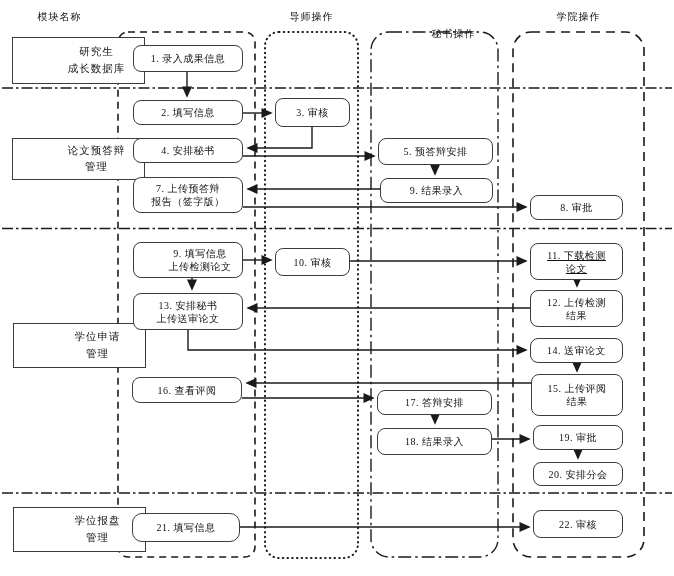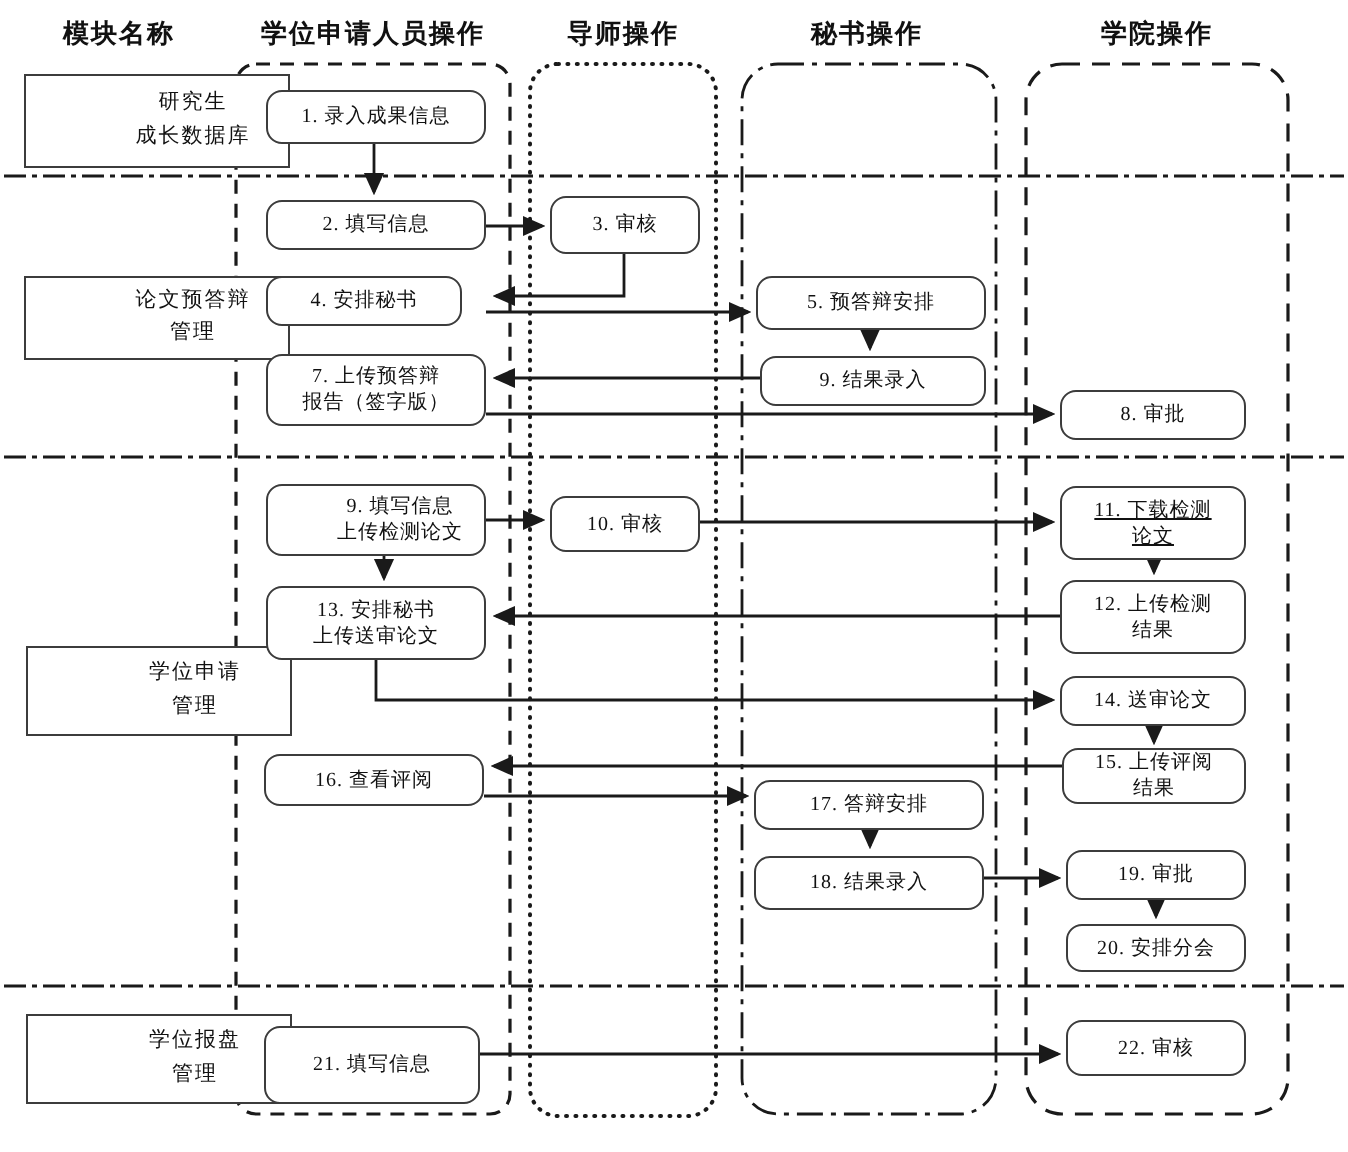--- a/index.html
+++ b/index.html
@@ -5,21 +5,21 @@
   html,body{margin:0;padding:0;background:#ffffff;}
   .canvas{
     position:relative;width:674px;height:576px;background:#ffffff;
     font-family:"Liberation Serif","DejaVu Serif",serif;color:#111;
     overflow:hidden;
   }
   svg.overlay{position:absolute;left:0;top:0;z-index:1;}
   .hdr{
     position:absolute;top:8px;height:18px;z-index:3;
     display:flex;align-items:center;justify-content:center;
-    font-weight:bold;font-size:13px;letter-spacing:1px;white-space:nowrap;
+    font-weight:normal;font-size:10px;letter-spacing:1px;white-space:nowrap;
   }
   .modbox{
     position:absolute;z-index:2;background:#fff;
     border:1px solid #3c3c3c;
     display:flex;align-items:center;justify-content:center;text-align:center;
     font-size:10.5px;line-height:1.55;white-space:pre-line;letter-spacing:1px;padding-left:36px;
   }
   .flowbox{
     position:absolute;z-index:2;background:#fff;
     border:1.2px solid #3c3c3c;border-radius:8px;
@@ -67,56 +67,55 @@
       <path d="M531,383 L247,383" marker-end="url(#ah)"></path>
       <path d="M242,398 L373,398" marker-end="url(#ah)"></path>
       <path d="M435,415 L435,423" marker-end="url(#ah)"></path>
       <path d="M492,439 L529,439" marker-end="url(#ah)"></path>
       <path d="M578,450 L578,458" marker-end="url(#ah)"></path>
       <path d="M240,527 L529,527" marker-end="url(#ah)"></path>
     </g>
   </svg>
 
   <div class="hdr" style="left:12px;width:95px;">模块名称</div>
-  <div class="hdr" style="left:118px;width:137px;">学位申请人员操作</div>
   <div class="hdr" style="left:265px;width:93px;">导师操作</div>
-  <div class="hdr" style="left:370px;width:127px;">秘书操作</div>
+  <div class="hdr" style="left:390px;width:127px;margin-top:17px;">秘书操作</div>
   <div class="hdr" style="left:513px;width:131px;">学院操作</div>
 
   <div class="modbox" style="left:12px;top:37px;width:95px;height:45px;">研究生
 成长数据库</div>
   <div class="modbox" style="left:12px;top:138px;width:95px;height:40px;">论文预答辩
 管理</div>
   <div class="modbox" style="left:13px;top:323px;width:95px;height:43px;">学位申请
 管理</div>
   <div class="modbox" style="left:13px;top:507px;width:95px;height:43px;">学位报盘
 管理</div>
 
   <div class="flowbox" style="left:133px;top:45px;width:110px;height:27px;">1. 录入成果信息</div>
   <div class="flowbox" style="left:133px;top:100px;width:110px;height:25px;">2. 填写信息</div>
   <div class="flowbox" style="left:275px;top:98px;width:75px;height:29px;">3. 审核</div>
-  <div class="flowbox" style="left:133px;top:138px;width:98px;height:25px;">4. 安排秘书</div>
+  <div class="flowbox" style="left:133px;top:138px;width:110px;height:25px;">4. 安排秘书</div>
   <div class="flowbox" style="left:378px;top:138px;width:115px;height:27px;">5. 预答辩安排</div>
   <div class="flowbox" style="left:380px;top:178px;width:113px;height:25px;">9. 结果录入</div>
   <div class="flowbox" style="left:133px;top:177px;width:110px;height:36px;">7. 上传预答辩
 报告（签字版）</div>
   <div class="flowbox" style="left:530px;top:195px;width:93px;height:25px;">8. 审批</div>
   <div class="flowbox" style="left:133px;top:242px;width:110px;height:36px;padding-left:24px;">9. 填写信息
 上传检测论文</div>
   <div class="flowbox" style="left:275px;top:248px;width:75px;height:28px;">10. 审核</div>
   <div class="flowbox" style="left:530px;top:243px;width:93px;height:37px;text-decoration:underline;">11. 下载检测
 论文</div>
   <div class="flowbox" style="left:530px;top:290px;width:93px;height:37px;">12. 上传检测
 结果</div>
   <div class="flowbox" style="left:133px;top:293px;width:110px;height:37px;">13. 安排秘书
 上传送审论文</div>
   <div class="flowbox" style="left:530px;top:338px;width:93px;height:25px;">14. 送审论文</div>
-  <div class="flowbox" style="left:531px;top:374px;width:92px;height:28px;">15. 上传评阅
+  <div class="flowbox" style="left:531px;top:374px;width:92px;height:42px;">15. 上传评阅
 结果</div>
   <div class="flowbox" style="left:132px;top:377px;width:110px;height:26px;">16. 查看评阅</div>
   <div class="flowbox" style="left:377px;top:390px;width:115px;height:25px;">17. 答辩安排</div>
   <div class="flowbox" style="left:377px;top:428px;width:115px;height:27px;">18. 结果录入</div>
   <div class="flowbox" style="left:533px;top:425px;width:90px;height:25px;">19. 审批</div>
   <div class="flowbox" style="left:533px;top:462px;width:90px;height:24px;">20. 安排分会</div>
-  <div class="flowbox" style="left:132px;top:513px;width:108px;height:39px;">21. 填写信息</div>
+  <div class="flowbox" style="left:132px;top:513px;width:108px;height:29px;border-radius:10px;">21. 填写信息</div>
   <div class="flowbox" style="left:533px;top:510px;width:90px;height:28px;">22. 审核</div>
 
 </div>
 
 </body></html>

